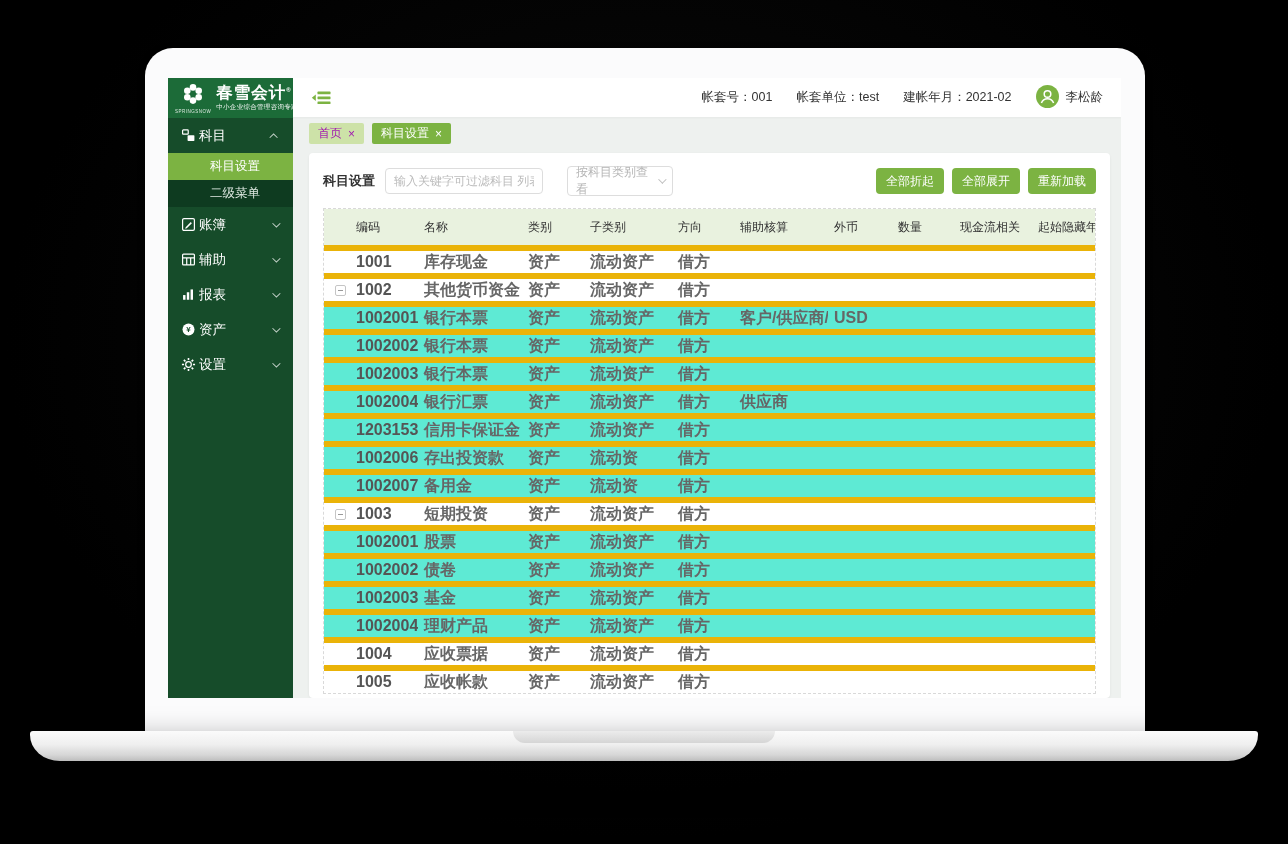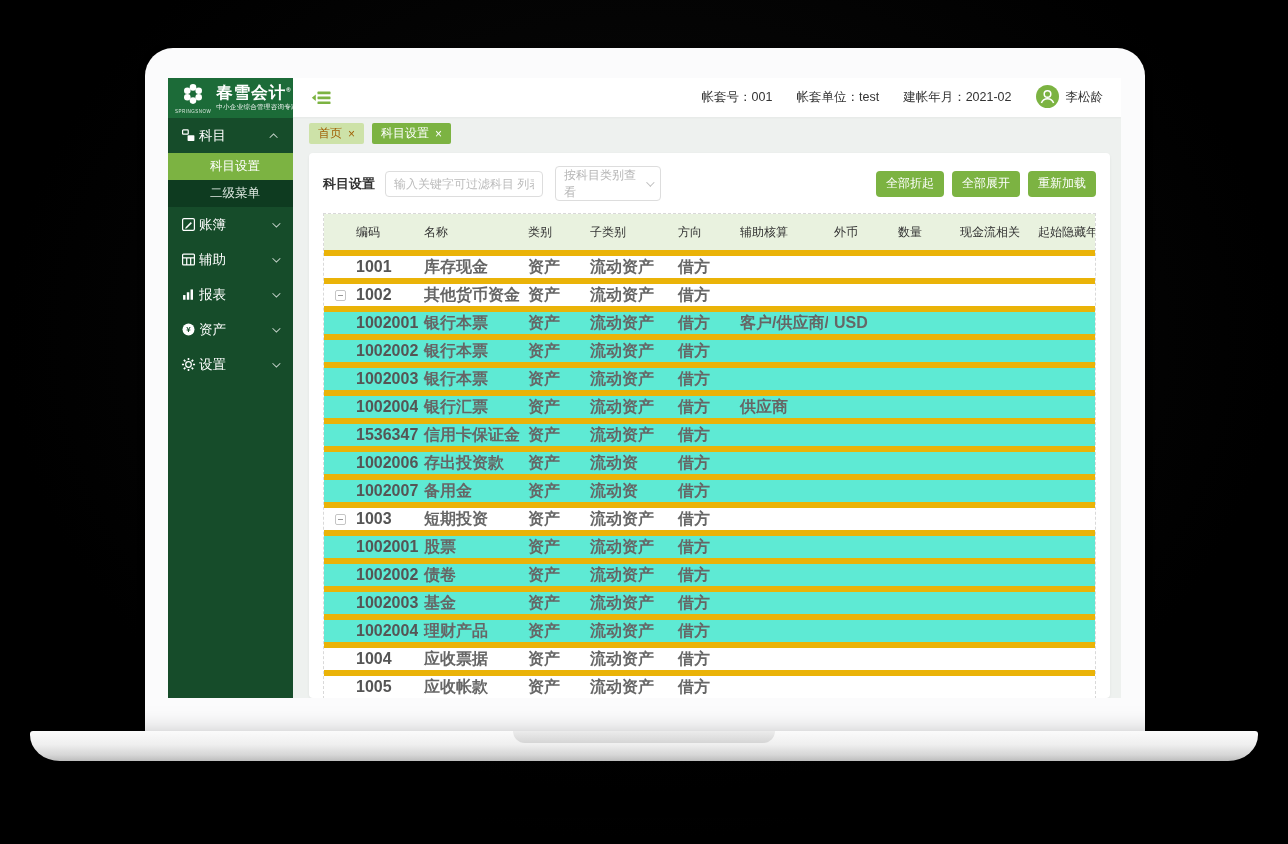--- a/index.html
+++ b/index.html
@@ -60,30 +60,30 @@
   .main { flex:1; display:flex; flex-direction:column; min-width:0; }
   .topbar { height:39px; background:#fff; display:flex; align-items:center; padding:0 18px; box-shadow:0 1px 2px rgba(0,0,0,.04); flex-shrink:0; }
   .collapse-btn { cursor:pointer; display:flex; align-items:center; }
   .topbar-right { margin-left:auto; display:flex; align-items:center; gap:24px; font-size:12.5px; color:#333; }
   .tfield span { white-space:nowrap; }
   .user-chip { display:flex; align-items:center; gap:7px; }
 
   .content { flex:1; padding:6px 11px 0 16px; min-height:0; }
   .tabs { display:flex; gap:8px; margin-bottom:9px; }
   .tab { height:21px; padding:0 9px; display:inline-flex; align-items:center; gap:6px; font-size:12px; border-radius:2px; cursor:pointer; }
-  .tab.inactive { background:#cde2a8; color:#a16207; }
+  .tab.inactive { background:#cde2a8; color:#a21caf; }
   .tab.active { background:#7cb342; color:#fff; }
   .tab-close { font-size:12px; line-height:1; }
 
   .card { background:#fff; border-radius:4px; box-shadow:0 1px 3px rgba(0,0,0,.06); height:545px; }
   .toolbar { display:flex; align-items:center; padding:13px 14px 9px; }
   .tb-title { font-size:13px; font-weight:bold; color:#333; margin-right:10px; white-space:nowrap; }
   .tb-input { width:158px; height:26px; border:1px solid #ddd; border-radius:4px; padding:0 8px; font-size:12px; color:#333; outline:none; font-family:inherit; }
   .tb-input::placeholder { color:#bbb; }
-  .tb-select { margin-left:12px; width:106px; height:35px; border:1px solid #ddd; border-radius:4px; display:flex; align-items:center; justify-content:space-between; padding:0 8px; font-size:12px; color:#b5b5b5; cursor:pointer; }
+  .tb-select { margin-left:24px; width:106px; height:30px; border:1px solid #ddd; border-radius:4px; display:flex; align-items:center; justify-content:space-between; padding:0 8px; font-size:12px; color:#b5b5b5; cursor:pointer; }
   .chev-gray { width:6px; height:6px; border-right:1.4px solid #bbb; border-bottom:1.4px solid #bbb; transform:rotate(45deg) translateY(-2px); }
   .tb-buttons { margin-left:auto; display:flex; gap:8px; }
   .tb-btn { height:26px; padding:0 10px; background:#7cb342; color:#fff; font-size:12px; border:none; border-radius:4px; cursor:pointer; font-family:inherit; white-space:nowrap; }
 
   .table { margin:3px 14px 14px; border:1px dashed #d9d9d9; }
   .grid-row { display:grid; grid-template-columns:26px 68px 104px 62px 88px 62px 94px 64px 62px 78px 1fr; align-items:center; }
   .thead { height:36px; background:#e9f2df; font-size:12px; color:#333; }
   .tcell { padding-left:6px; white-space:nowrap; overflow:hidden; }
   .trow { height:28px; background:#fff; font-size:16px; color:#666; border-top:6px solid #eab308; cursor:default;font-weight:bold; }
   .trow.child { background:#5eead4; }
@@ -345,21 +345,21 @@
                     <div class="tcell">流动资产</div>
                     <div class="tcell">借方</div>
                     <div class="tcell">供应商</div>
                     <div class="tcell"></div>
                     <div class="tcell"></div>
                     <div class="tcell"></div>
                     <div class="tcell"></div>
                   </div>
                   <div class="grid-row trow child">
                     <div class="tcell icon-cell"></div>
-                    <div class="tcell code">1536347</div>
+                    <div class="tcell code">1203153</div>
                     <div class="tcell">信用卡保证金</div>
                     <div class="tcell">资产</div>
                     <div class="tcell">流动资产</div>
                     <div class="tcell">借方</div>
                     <div class="tcell"></div>
                     <div class="tcell"></div>
                     <div class="tcell"></div>
                     <div class="tcell"></div>
                     <div class="tcell"></div>
                   </div>

